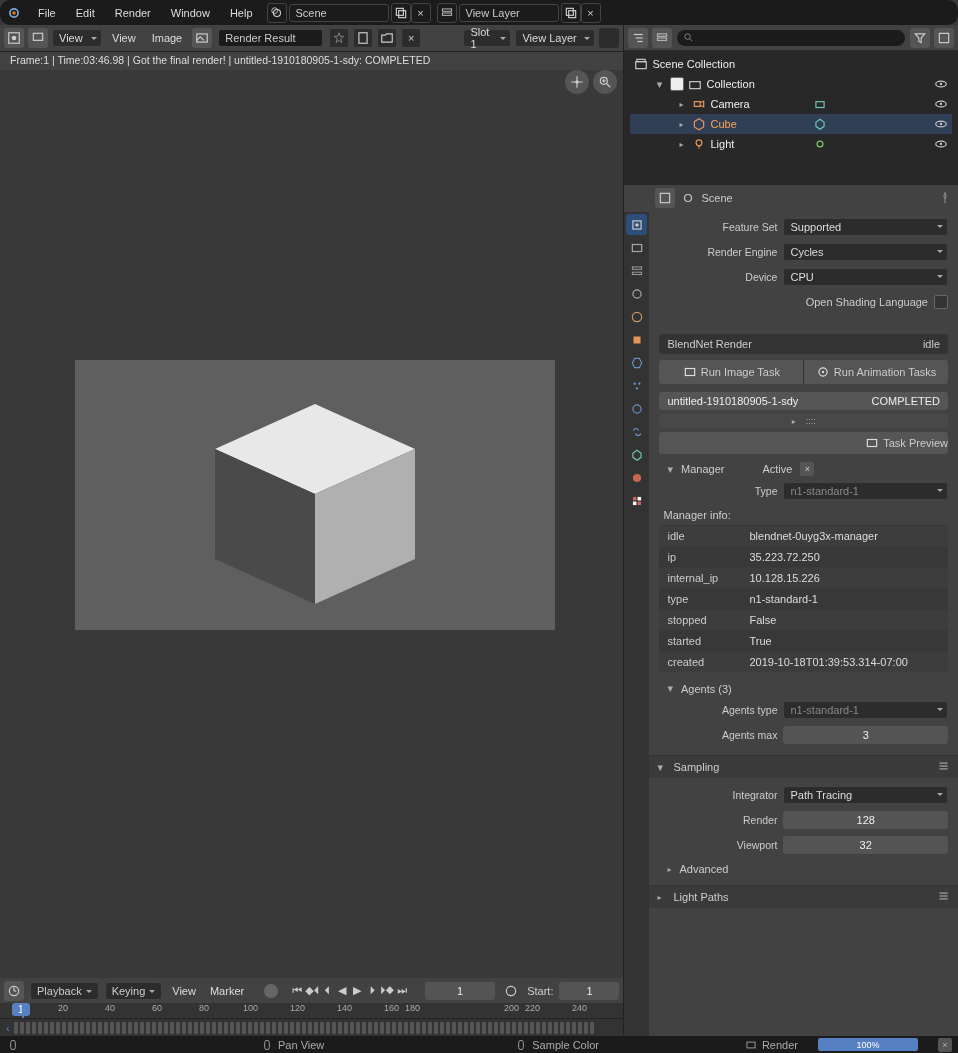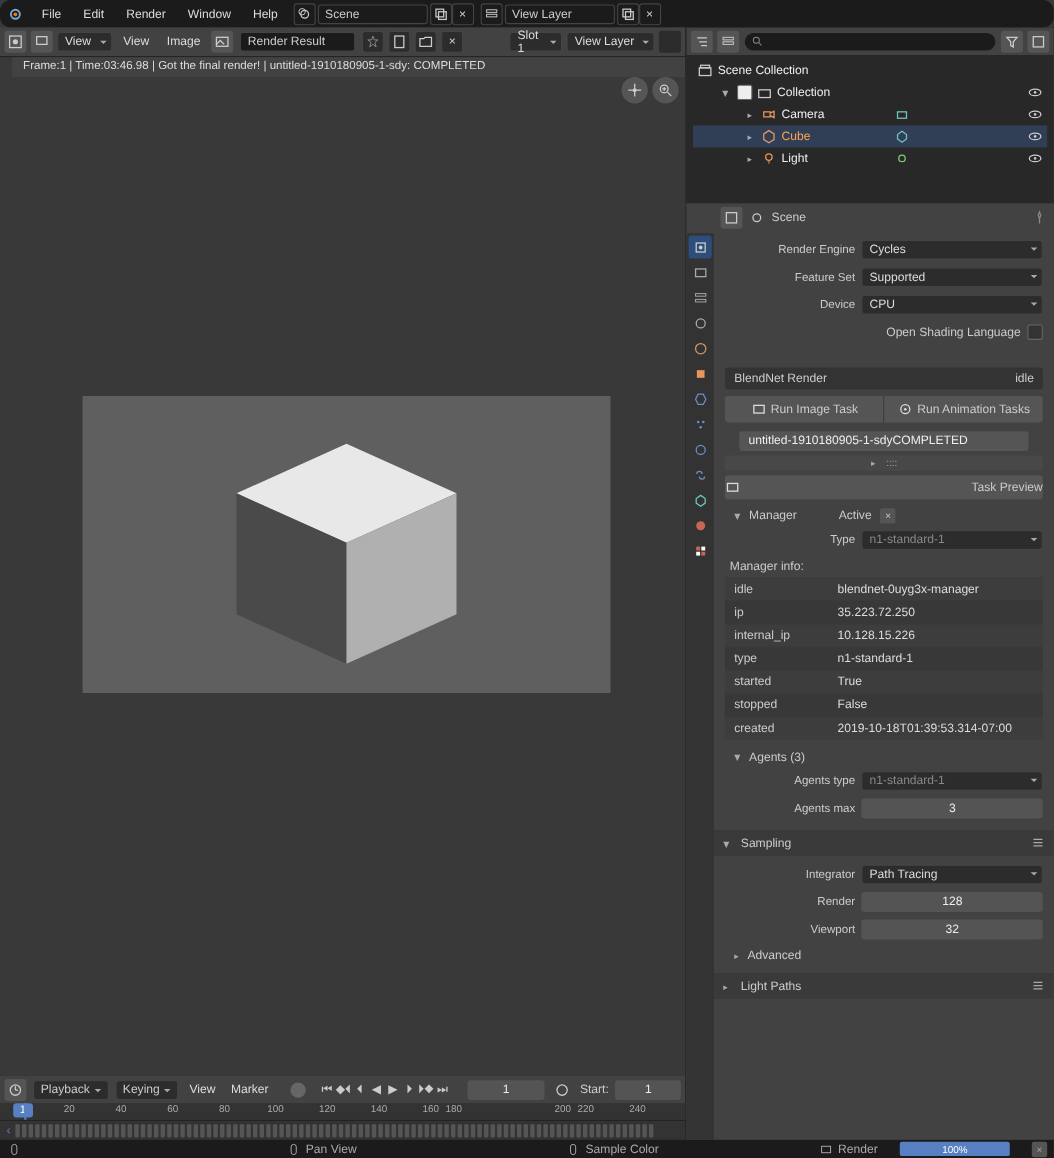--- a/index.html
+++ b/index.html
@@ -11,21 +11,21 @@
 .tab { padding:5px 12px; color:#aaa; cursor:pointer; border-radius:3px 3px 0 0; }
 .tab.active { background:#424242; color:#eee; }
 .scene-field { background:#1b1b1b; border:1px solid #444; border-radius:3px; padding:2px 6px; display:flex; align-items:center; height:18px; margin:0 2px; }
 .main { display:flex; height:calc(100% - 25px - 17px); }
 .left-col { width:632px; display:flex; flex-direction:column; }
 .right-col { width:360px; display:flex; flex-direction:column; border-left:1px solid #222; }
 .toolbar { height:27px; background:#424242; display:flex; align-items:center; padding:0 4px; gap:4px; border-bottom:1px solid #222; }
 .btn-icon { width:20px; height:20px; background:#555; border-radius:3px; display:flex; align-items:center; justify-content:center; cursor:pointer; }
 .dropdown { background:#2c2c2c; border:1px solid #444; border-radius:3px; padding:2px 16px 2px 6px; height:18px; display:flex; align-items:center; cursor:pointer; position:relative; color:#ddd; }
 .dropdown::after { content:""; position:absolute; right:4px; top:7px; border:3px solid transparent; border-top-color:#aaa; }
-.status { height:18px; background:#424242; padding:2px 10px; color:#ddd; font-size:10.5px;margin-left:11px; }
+.status { height:18px; background:#424242; padding:2px 10px; color:#ddd; font-size:10.5px; }
 .viewport { flex:1; background:#393939; position:relative; overflow:hidden; }
 .render-area { position:absolute; top:290px; left:75px; width:480px; height:270px; background:#5f5f5f; }
 .cube-wrap { position:absolute; top:50%; left:50%; transform:translate(-50%,-50%); }
 .float-btns { position:absolute; top:0; right:6px; display:flex; gap:4px; }
 .circ-btn { width:24px; height:24px; border-radius:50%; background:#555; display:flex; align-items:center; justify-content:center; cursor:pointer; }
 .timeline-bar { height:25px; background:#424242; display:flex; align-items:center; padding:0 4px; gap:6px; }
 .pill { background:#2c2c2c; border:1px solid #444; border-radius:3px; padding:2px 6px; height:18px; display:flex; align-items:center; cursor:pointer; }
 .pill.drop::after{ content:""; margin-left:4px; border:3px solid transparent; border-top-color:#aaa; position:relative; top:2px; }
 .play-btn { width:14px; height:14px; display:flex; align-items:center; justify-content:center; cursor:pointer; color:#ccc; }
 .numfield { background:#545454; border-radius:3px; padding:2px 0; text-align:center; color:#eee; min-width:60px; height:18px; display:flex; align-items:center; justify-content:center; }
@@ -59,29 +59,29 @@
 .row-label { width:118px; text-align:right; color:#ccc; font-size:10.5px; }
 .row-field { flex:1; }
 .wide-drop { background:#2c2c2c; border:1px solid #444; border-radius:3px; height:18px; display:flex; align-items:center; padding:0 6px; position:relative; color:#ddd; }
 .wide-drop::after { content:""; position:absolute; right:4px; top:6px; border:3px solid transparent; border-top-color:#aaa; }
 .checkbox { width:14px; height:14px; border:1px solid #666; border-radius:2px; background:#333; }
 .blendnet-status { background:#333; border-radius:3px; padding:4px 8px; display:flex; justify-content:space-between; margin:6px 0; }
 .split-btns { display:flex; gap:0; }
 .split-btn { flex:1; background:#555; height:24px; display:flex; align-items:center; justify-content:center; gap:4px; cursor:pointer; border-radius:3px; }
 .split-btn:first-child { border-radius:3px 0 0 3px; }
 .split-btn:last-child { border-radius:0 3px 3px 0; border-left:1px solid #333; }
-.task-item { background:#555; border-radius:3px; padding:3px 8px; margin:4px 13px; display:flex; color:#eee; font-size:10.5px; }
+.task-item { background:#555; border-radius:3px; padding:3px 8px; margin:4px 0; display:flex; justify-content:space-between; color:#eee; font-size:10.5px; }
 .task-expand { background:#484848; padding:2px 8px; text-align:center; color:#aaa; font-size:9px; }
-.full-btn { background:#555; height:22px; border-radius:3px; display:flex; align-items:center; justify-content:space-between; gap:4px; cursor:pointer; margin:4px 0; }
+.full-btn { background:#555; height:22px; border-radius:3px; display:flex; align-items:center; justify-content:flex-end; gap:4px; cursor:pointer; margin:4px 0; }
 .sub-panel-hdr { display:flex; align-items:center; gap:8px; padding:4px 8px; }
 .info-table { width:100%; }
 .info-row { display:flex; padding:4px 8px; border-top:1px solid #3a3a3a; background:#3d3d3d; }
 .info-row:nth-child(even){ background:#383838; }
 .info-key { width:82px; color:#ccc; }
-.info-val { flex:1; color:#ddd;margin-left:12px; }
+.info-val { flex:1; color:#ddd; }
 .close-x { width:14px; height:14px; background:#555; border-radius:2px; display:flex; align-items:center; justify-content:center; font-size:9px; cursor:pointer; }
 .pin { width:14px; height:14px; cursor:pointer; color:#888; }
 .statusbar { height:17px; background:#1b1b1b; display:flex; align-items:center; padding:0 6px; gap:20px; color:#aaa; font-size:10px; }
 .status-item { display:flex; align-items:center; gap:4px; }
 .progress { flex:0 0 100px; height:13px; background:#5680C2; border-radius:2px; display:flex; align-items:center; justify-content:center; color:#fff; font-size:9px; }
 .spacer { flex:1; }
 .icon-svg { width:14px; height:14px; }
 .chk-inline { width:14px; height:14px; border:1px solid #666; background:#eee; border-radius:2px; }
 </style>
 </head>
@@ -583,29 +583,29 @@
             </span>
           <span>Scene</span>
           <span class="spacer"></span>
           <span class="pin"><svg class="icon-svg" viewBox="0 0 24 24">
                 <path d="M12 3 L14 8 L12 13 L10 8 Z M12 13 L12 21" fill="none" stroke="#888" stroke-width="2"></path>
               </svg></span>
         </div>
 
         <div class="panel-body">
           <div class="row">
+              <div class="row-label">Feature Set</div>
+              <div class="row-field">
+                <div class="wide-drop">Supported</div>
+              </div>
+            </div>
+          <div class="row">
               <div class="row-label">Render Engine</div>
               <div class="row-field">
                 <div class="wide-drop">Cycles</div>
-              </div>
-            </div>
-          <div class="row">
-              <div class="row-label">Feature Set</div>
-              <div class="row-field">
-                <div class="wide-drop">Supported</div>
               </div>
             </div>
           <div class="row">
               <div class="row-label">Device</div>
               <div class="row-field">
                 <div class="wide-drop">CPU</div>
               </div>
             </div>
           <div class="row" style="justify-content:flex-end">
               <span style="color:#ccc">Open Shading Language</span>
@@ -669,26 +669,26 @@
               </div>
             <div class="info-row">
                 <div class="info-key">internal_ip</div>
                 <div class="info-val">10.128.15.226</div>
               </div>
             <div class="info-row">
                 <div class="info-key">type</div>
                 <div class="info-val">n1-standard-1</div>
               </div>
             <div class="info-row">
+                <div class="info-key">stopped</div>
+                <div class="info-val">False</div>
+              </div>
+            <div class="info-row">
                 <div class="info-key">started</div>
                 <div class="info-val">True</div>
-              </div>
-            <div class="info-row">
-                <div class="info-key">stopped</div>
-                <div class="info-val">False</div>
               </div>
             <div class="info-row">
                 <div class="info-key">created</div>
                 <div class="info-val">2019-10-18T01:39:53.314-07:00</div>
               </div>
           </div>
 
           <div class="sub-panel-hdr" style="margin-top:6px">
             <span class="disclosure" style="color:#aaa">▾</span>
             <span>Agents (3)</span>

